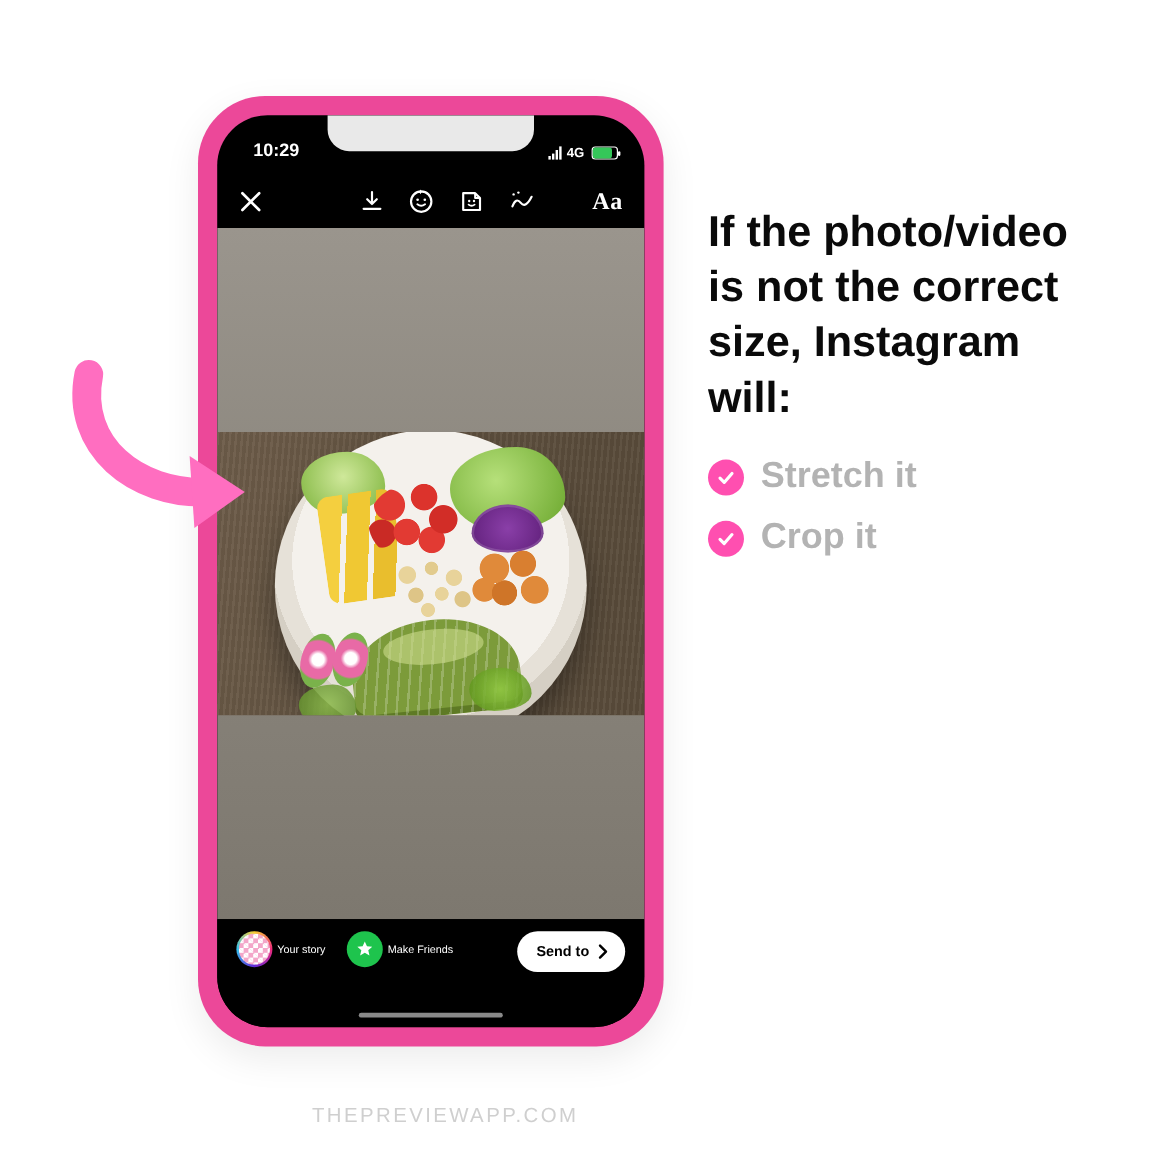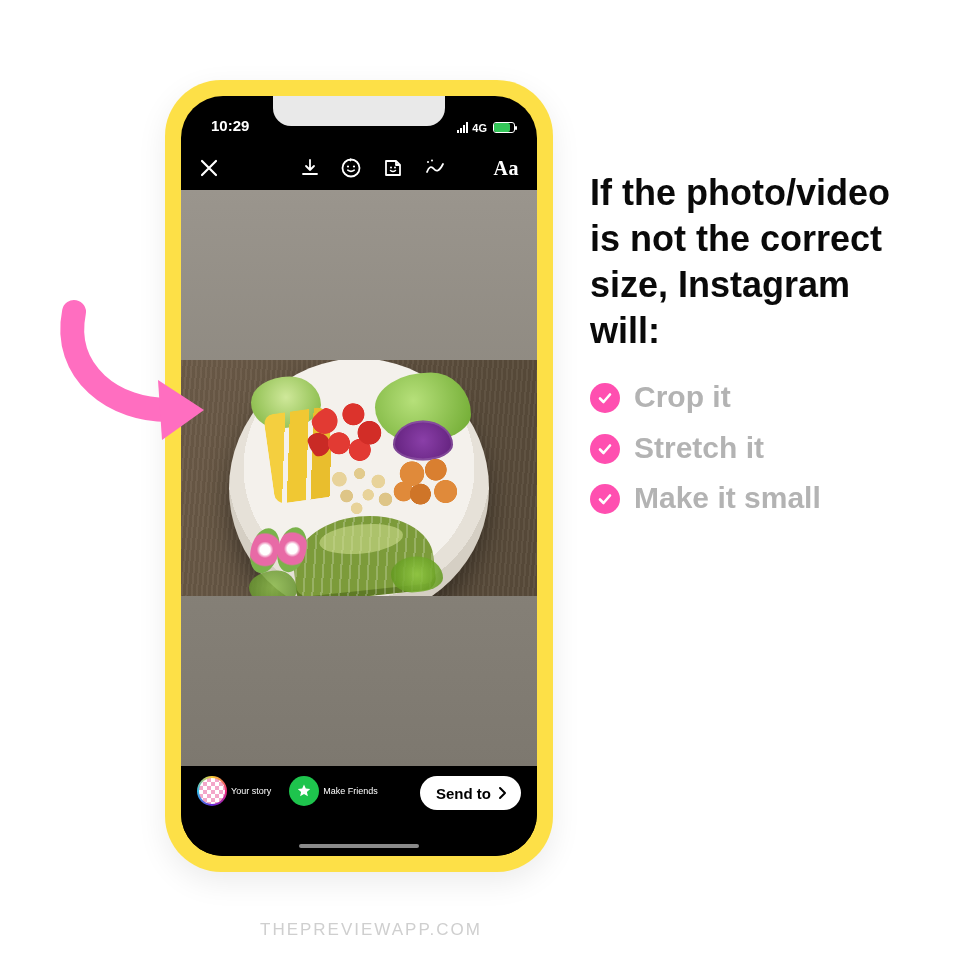--- a/index.html
+++ b/index.html
@@ -12,21 +12,21 @@
     overflow: hidden;
   }
 
   
   .phone {
     position: absolute;
     left: 165px;
     top: 80px;
     width: 388px;
     height: 792px;
-    background: #fde047;
+    background: #ec4899;
     border-radius: 56px;
     padding: 16px;
     box-shadow: 0 10px 30px rgba(0,0,0,.08);
   }
   .screen {
     width: 100%;
     height: 100%;
     background: #000;
     border-radius: 42px;
     overflow: hidden;
@@ -284,21 +284,21 @@
     background:#1ec44d;
   }
   .av-close svg { display:block; }
   .send-btn {
     margin-left: auto;
     background:#fff; color:#000;
     border-radius: 999px;
     height: 34px;
     padding: 0 12px 0 16px;
     display:flex; align-items:center; gap:4px;
-    font-size: 15px; font-weight: 600;
+    font-size: 12px; font-weight: 600;
     margin-top: 0px;
   }
   .home-indicator{
     position:absolute; bottom:8px; left:50%;
     transform:translateX(-50%);
     width:120px; height:4px; border-radius:3px;
     background:#8a8a8a;
   }
 
   
@@ -472,34 +472,26 @@
 
 <div class="copy">
   <h2>If the photo/video is not the correct size, Instagram will:</h2>
   <ul>
     <li>
       <span class="check">
         <svg width="16" height="16" viewBox="0 0 16 16">
             <path d="M3 8.5 L6.5 12 L13 4.5" stroke="#fff" stroke-width="2.6" fill="none" stroke-linecap="round" stroke-linejoin="round"></path>
           </svg>
       </span>
-      <span>Crop it</span>
-    </li>
-    <li>
-      <span class="check">
-        <svg width="16" height="16" viewBox="0 0 16 16">
-            <path d="M3 8.5 L6.5 12 L13 4.5" stroke="#fff" stroke-width="2.6" fill="none" stroke-linecap="round" stroke-linejoin="round"></path>
-          </svg>
-      </span>
       <span>Stretch it</span>
     </li>
     <li>
       <span class="check">
         <svg width="16" height="16" viewBox="0 0 16 16">
             <path d="M3 8.5 L6.5 12 L13 4.5" stroke="#fff" stroke-width="2.6" fill="none" stroke-linecap="round" stroke-linejoin="round"></path>
           </svg>
       </span>
-      <span>Make it small</span>
+      <span>Crop it</span>
     </li>
   </ul>
 </div>
 
 <div class="wm">THEPREVIEWAPP.COM</div>
 
 </body></html>

